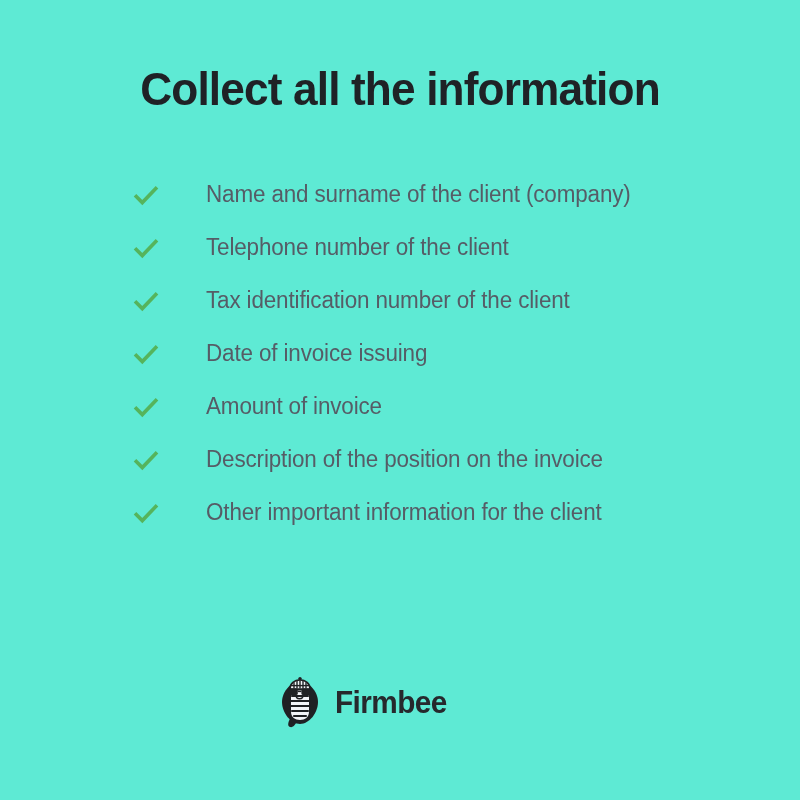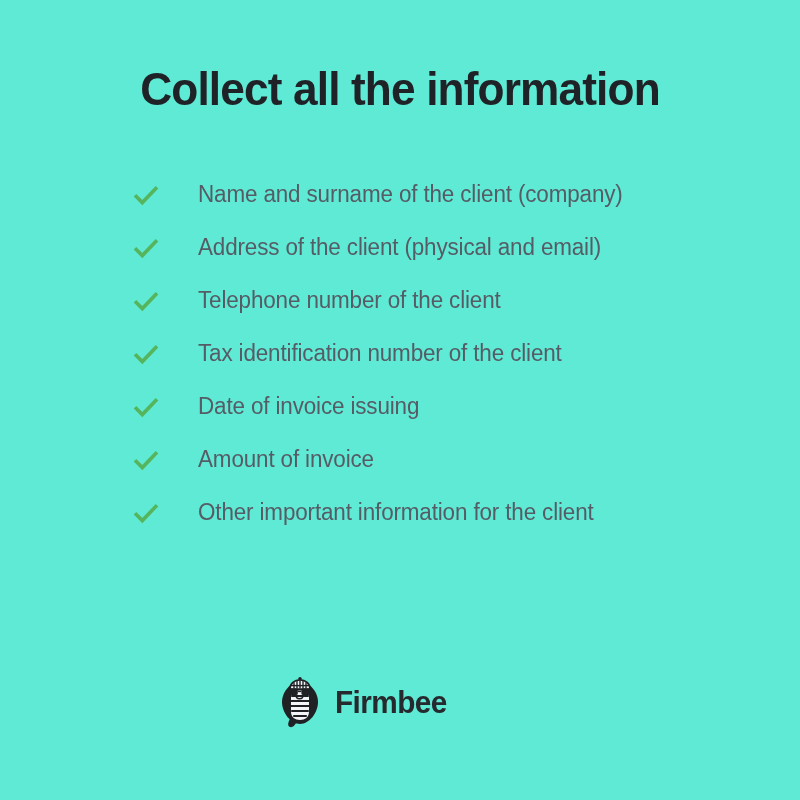--- a/index.html
+++ b/index.html
@@ -43,20 +43,21 @@
   .checklist {
     position: absolute;
     left: 133px;
     top: 168px;
     width: 600px;
   }
   .check-row {
     display: flex;
     align-items: center;
     height: 53px;
+    gap: 8px;
   }
   .check-icon {
     width: 30px;
     min-width: 30px;
     height: 30px;
     display: flex;
     align-items: center;
     justify-content: flex-start;
   }
   .check-icon svg {
@@ -113,28 +114,20 @@
 
     <div class="check-row">
       <span class="check-icon">
         <svg width="26" height="22" viewBox="0 0 26 22" xmlns="http://www.w3.org/2000/svg">
           <path d="M2 11.3 L9.3 18.6 L24 3.2" fill="none" stroke="#55b45c" stroke-width="3.6" stroke-linecap="butt" stroke-linejoin="miter"></path>
         </svg>
       </span>
       <span class="check-label">Name and surname of the client (company)</span>
     </div>
 
-    <div class="check-row">
-      <span class="check-icon">
-        <svg width="26" height="22" viewBox="0 0 26 22" xmlns="http://www.w3.org/2000/svg">
-          <path d="M2 11.3 L9.3 18.6 L24 3.2" fill="none" stroke="#55b45c" stroke-width="3.6" stroke-linecap="butt" stroke-linejoin="miter"></path>
-        </svg>
-      </span>
-      <span class="check-label">Address of the client (physical and email)</span>
-    </div>
 
     <div class="check-row">
       <span class="check-icon">
         <svg width="26" height="22" viewBox="0 0 26 22" xmlns="http://www.w3.org/2000/svg">
           <path d="M2 11.3 L9.3 18.6 L24 3.2" fill="none" stroke="#55b45c" stroke-width="3.6" stroke-linecap="butt" stroke-linejoin="miter"></path>
         </svg>
       </span>
       <span class="check-label">Telephone number of the client</span>
     </div>
 
@@ -159,20 +152,28 @@
 
     <div class="check-row">
       <span class="check-icon">
         <svg width="26" height="22" viewBox="0 0 26 22" xmlns="http://www.w3.org/2000/svg">
           <path d="M2 11.3 L9.3 18.6 L24 3.2" fill="none" stroke="#55b45c" stroke-width="3.6" stroke-linecap="butt" stroke-linejoin="miter"></path>
         </svg>
       </span>
       <span class="check-label">Amount of invoice</span>
     </div>
 
+    <div class="check-row">
+      <span class="check-icon">
+        <svg width="26" height="22" viewBox="0 0 26 22" xmlns="http://www.w3.org/2000/svg">
+          <path d="M2 11.3 L9.3 18.6 L24 3.2" fill="none" stroke="#55b45c" stroke-width="3.6" stroke-linecap="butt" stroke-linejoin="miter"></path>
+        </svg>
+      </span>
+      <span class="check-label">Description of the position on the invoice</span>
+    </div>
 
     <div class="check-row">
       <span class="check-icon">
         <svg width="26" height="22" viewBox="0 0 26 22" xmlns="http://www.w3.org/2000/svg">
           <path d="M2 11.3 L9.3 18.6 L24 3.2" fill="none" stroke="#55b45c" stroke-width="3.6" stroke-linecap="butt" stroke-linejoin="miter"></path>
         </svg>
       </span>
       <span class="check-label">Other important information for the client</span>
     </div>
 

